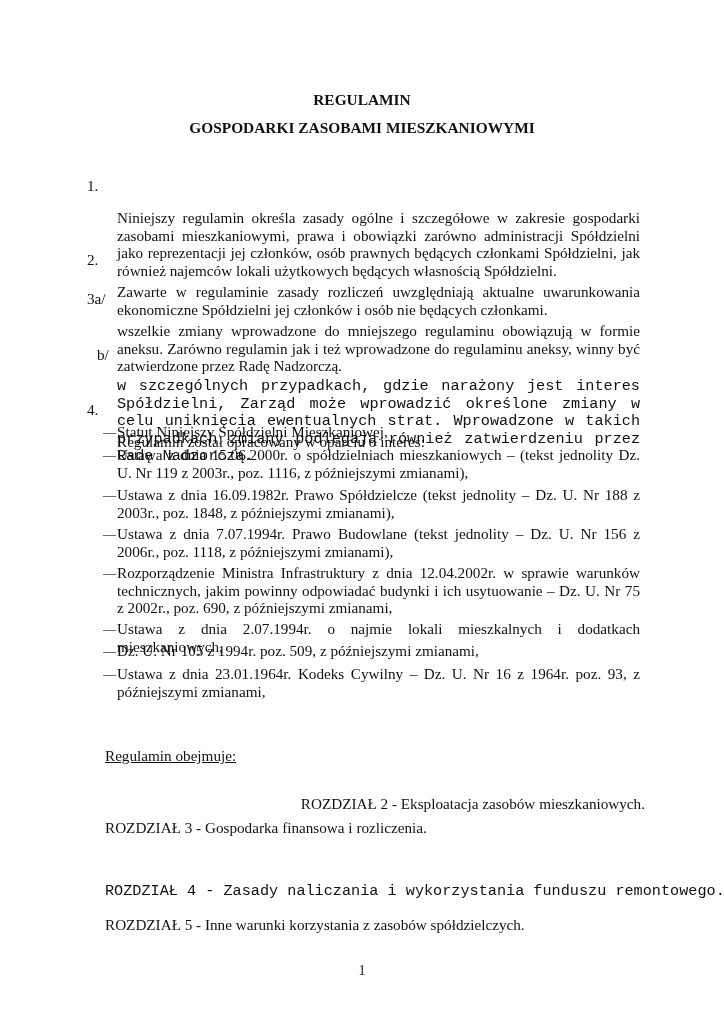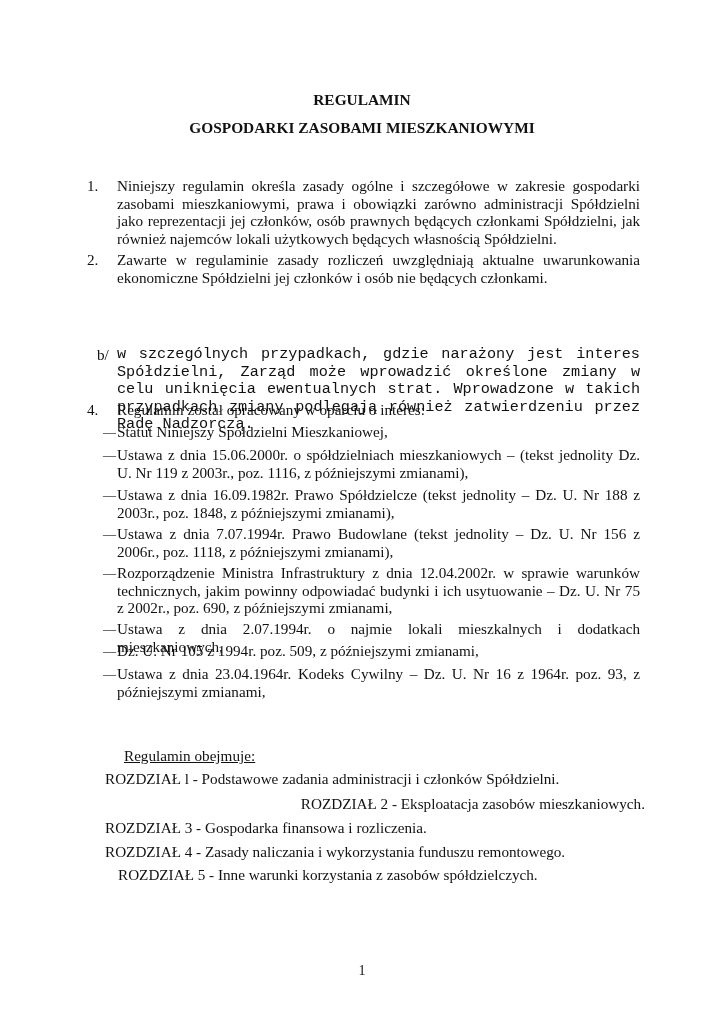--- a/index.html
+++ b/index.html
@@ -40,20 +40,21 @@
       align-items: flex-start;
     }
     .num-item .num {
       flex: 0 0 30px;
       width: 30px;
     }
     .num-item .text {
       flex: 1 1 auto;
       text-align: justify;
       text-align-last: left;
+      margin-top: 32px;
     }
     .sub-b .num {
       padding-left: 10px;
       flex: 0 0 20px;
       width: 20px;
     }
     .sub-b .text { padding-left: 0px; font-family: Liberation Mono, monospace; }
     .dash-item {
       display: flex;
       align-items: flex-start;
@@ -69,21 +70,20 @@
       text-align: justify;
       text-align-last: left;
     }
     .toc {
       position: absolute;
       left: 105px;
       width: 540px;
     }
     .toc-heading {
       text-decoration: underline;
-      margin-left: 19px;
     }
     .toc-line { white-space: nowrap; }
     .page-number {
       position: absolute;
       top: 962px;
       left: 0;
       width: 724px;
       text-align: center;
       font-size: 14px;
     }
@@ -99,20 +99,24 @@
   <div class="block num-item" style="top:177px;">
     <span class="num">1.</span>
     <span class="text">Niniejszy regulamin określa zasady ogólne i szczegółowe w zakresie gospodarki zasobami mieszkaniowymi, prawa i obowiązki zarówno administracji Spółdzielni jako reprezentacji jej członków, osób prawnych będących członkami Spółdzielni, jak również najemców lokali użytkowych będących własnością Spółdzielni.</span>
   </div>
 
   <div class="block num-item" style="top:251px;">
     <span class="num">2.</span>
     <span class="text">Zawarte w regulaminie zasady rozliczeń uwzględniają aktualne uwarunkowania ekonomiczne Spółdzielni jej członków  i osób nie będących członkami.</span>
   </div>
 
+  <div class="block num-item" style="top:290px;">
+    <span class="num">3a/</span>
+    <span class="text">wszelkie zmiany wprowadzone do mniejszego regulaminu obowiązują w formie aneksu. Zarówno regulamin jak i też wprowadzone do regulaminu aneksy, winny być zatwierdzone przez Radę Nadzorczą.</span>
+  </div>
 
   <div class="block num-item sub-b" style="top:346px;">
     <span class="num">b/</span>
     <span class="text">w szczególnych przypadkach, gdzie narażony jest interes Spółdzielni, Zarząd może wprowadzić określone zmiany w celu uniknięcia ewentualnych strat. Wprowadzone w takich przypadkach zmiany podlegają również zatwierdzeniu przez Radę Nadzorczą.</span>
   </div>
 
   <div class="block num-item" style="top:401px;">
     <span class="num">4.</span>
     <span class="text">Regulamin został opracowany w oparciu o interes:</span>
   </div>
@@ -140,24 +144,23 @@
   <div class="block dash-item" style="top:620px; width:537px;">
     <span class="dash">—</span>
     <span class="text">Ustawa z dnia 2.07.1994r. o najmie lokali mieszkalnych i dodatkach mieszkaniowych,</span>
   </div>
   <div class="block dash-item" style="top:642px; width:537px;">
     <span class="dash">—</span>
     <span class="text">Dz. U. Nr 105 z 1994r. poz. 509, z późniejszymi zmianami,</span>
   </div>
   <div class="block dash-item" style="top:665px; width:537px;">
     <span class="dash">—</span>
-    <span class="text">Ustawa z dnia 23.04.1964r. Kodeks Cywilny – Dz. U. Nr 16 z 1964r. poz. 93, z późniejszymi zmianami,</span>
+    <span class="text">Ustawa z dnia 23.01.1964r. Kodeks Cywilny – Dz. U. Nr 16 z 1964r. poz. 93, z późniejszymi zmianami,</span>
   </div>
 
   <div class="toc toc-heading" style="top:747px;">Regulamin obejmuje:</div>
-  <div class="toc toc-line" style="top:770px;">ROZDZIAŁ l - Podstawowe zadania administracji i członków Spółdzielni.</div>
   <div class="toc toc-line" style="top:795px;text-align:right;">ROZDZIAŁ 2 - Eksploatacja zasobów mieszkaniowych.</div>
   <div class="toc toc-line" style="top:819px;">ROZDZIAŁ 3 - Gospodarka finansowa i rozliczenia.</div>
-  <div class="toc toc-line" style="top:843px;">ROZDZIAŁ 4 - Zasady naliczania i wykorzystania funduszu remontowego.</div>
-  <div class="toc toc-line" style="top:866px;margin-left:13px;">ROZDZIAŁ 5 - Inne warunki korzystania z zasobów spółdzielczych.</div>
+  <div class="toc toc-line" style="top:883px;font-family:Liberation Mono, monospace;">ROZDZIAŁ 4 - Zasady naliczania i wykorzystania funduszu remontowego.</div>
+  <div class="toc toc-line" style="top:916px;">ROZDZIAŁ 5 - Inne warunki korzystania z zasobów spółdzielczych.</div>
 
   <div class="page-number">1</div>
 </div>
 
 </body></html>

